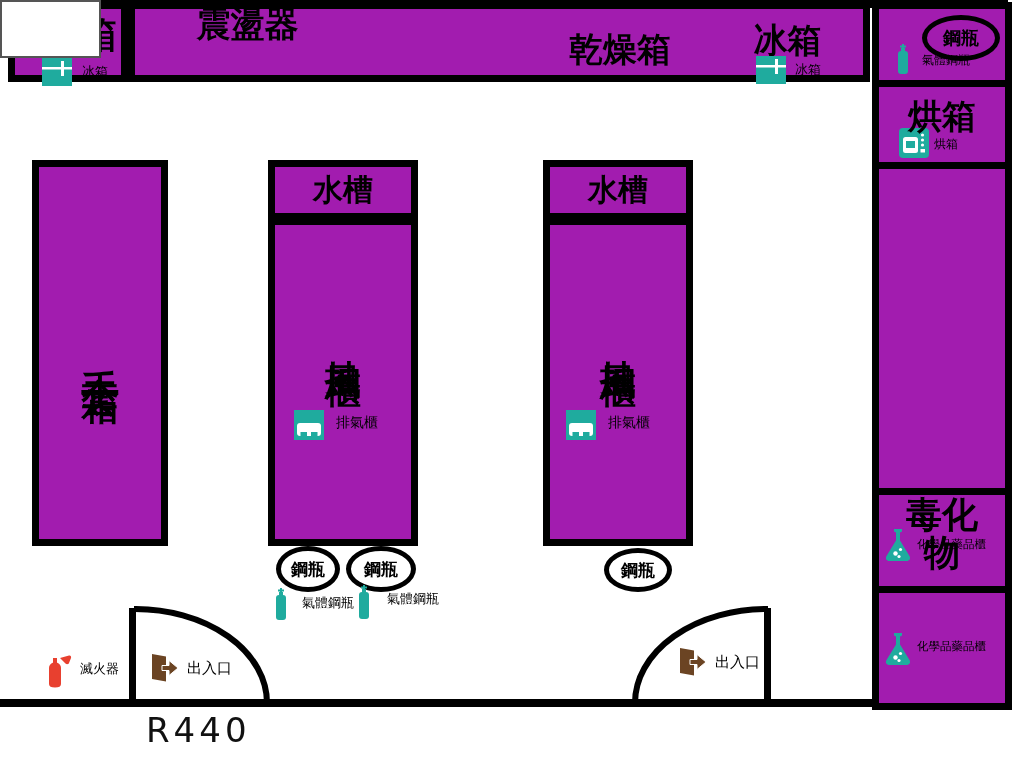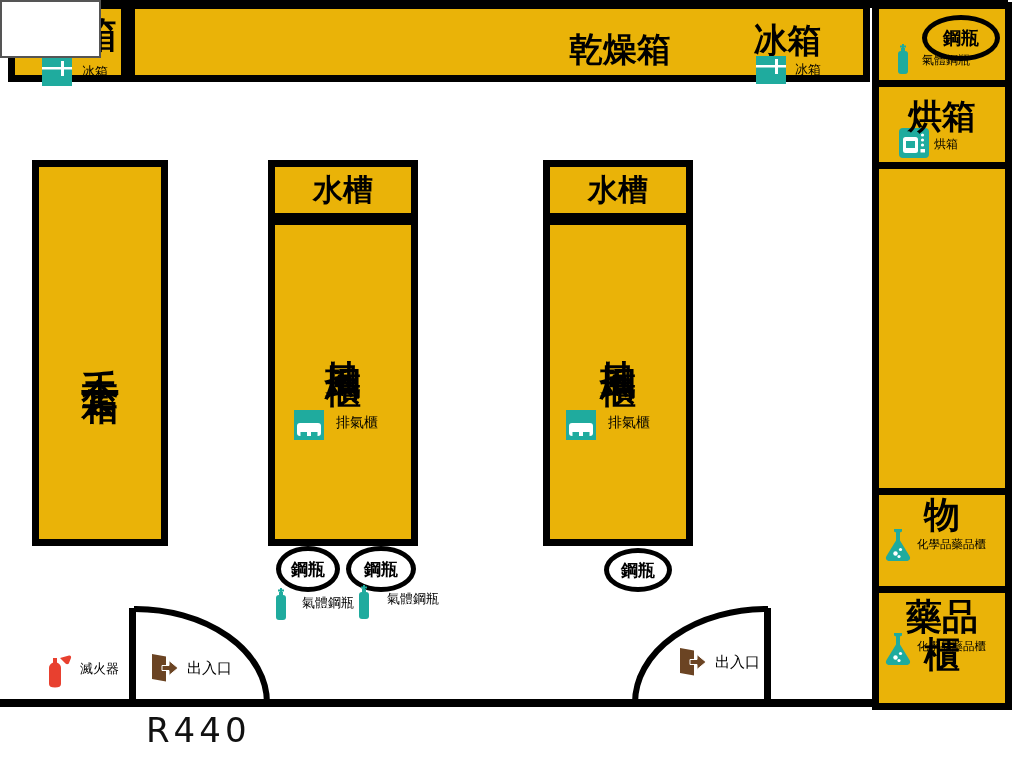--- a/index.html
+++ b/index.html
@@ -2,21 +2,21 @@
 <html><head>
 <meta charset="utf-8">
 <style>
   html,body{margin:0;padding:0;background:#fff;}
   #canvas{
     position:relative;width:1024px;height:767px;background:#fff;overflow:hidden;
     font-family:"DejaVu Sans","Liberation Sans",sans-serif;color:#000;
   }
   .abs{position:absolute;}
   .wall{position:absolute;background:#000;}
-  .box{position:absolute;border:7px solid #000;box-sizing:border-box;background:#eab308;}
+  .box{position:absolute;border:7px solid #000;box-sizing:border-box;background:#a21caf;}
   .big{font-weight:bold;line-height:1.06;}
   .center{display:flex;align-items:center;justify-content:center;text-align:center;}
   .sm{position:absolute;white-space:nowrap;color:#000;}
   .oval{position:absolute;border:5px solid #000;border-radius:50%;
         display:flex;align-items:center;justify-content:center;
         font-weight:bold;background:transparent;box-sizing:border-box;}
   .vtext{writing-mode:vertical-rl;text-orientation:upright;}
   .icon{position:absolute;line-height:0;}
   svg{display:block;}
   #white-overlay{position:absolute;left:0;top:0;width:101px;height:58px;background:#fff;
@@ -37,20 +37,21 @@
     <svg width="30" height="28" viewBox="0 0 30 28">
       <rect x="0" y="0" width="30" height="28" fill="#1FAB9E"></rect>
       <rect x="0" y="9" width="30" height="2.5" fill="#fff"></rect>
       <rect x="19" y="3" width="3" height="15" fill="#fff"></rect>
     </svg>
   </div>
   <div class="sm" style="left:82px;top:63px;font-size:13px;">冰箱</div>
 
   <div class="box" style="left:128px;top:2px;width:742px;height:80px;"></div>
   <div class="abs big" style="left:165px;top:6px;width:165px;font-size:34px;text-align:center;">
+    <span style="display:block;">震盪器</span>
   </div>
   <div class="abs big" style="left:365px;top:6px;width:140px;font-size:34px;text-align:center;">
   </div>
   <div class="abs big" style="left:540px;top:31px;width:160px;font-size:34px;text-align:center;">乾燥箱</div>
   <div class="abs big" style="left:735px;top:22px;width:105px;font-size:34px;text-align:center;">冰箱</div>
   <div class="icon" style="left:756px;top:56px;z-index:20;">
     <svg width="30" height="28" viewBox="0 0 30 28">
       <rect x="0" y="0" width="30" height="28" fill="#1FAB9E"></rect>
       <rect x="0" y="9" width="30" height="2.5" fill="#fff"></rect>
       <rect x="19" y="3" width="3" height="15" fill="#fff"></rect>
@@ -87,36 +88,33 @@
       <rect x="4" y="9" width="15" height="16" rx="2.5" fill="#fff"></rect>
       <rect x="7" y="13" width="9" height="7" fill="#1FAB9E"></rect>
       <circle cx="23.5" cy="7" r="1.6" fill="#fff"></circle>
       <circle cx="23.5" cy="12" r="1.6" fill="#fff"></circle>
       <circle cx="23.5" cy="17" r="1.6" fill="#fff"></circle>
       <rect x="21.5" y="21" width="4.5" height="3.5" fill="#fff"></rect>
     </svg>
   </div>
 
   <div class="abs big" style="left:878px;top:496px;width:128px;font-size:36px;text-align:center;line-height:38px;z-index:6;">
+    <span style="display:block;">毒化</span>
     <span style="display:block;">物</span>
   </div>
   <div class="sm clip" style="left:917px;top:537px;font-size:11.5px;width:90px;z-index:4;">化學品藥品櫃</div>
   <div class="icon" style="left:883px;top:528px;z-index:5;">
     <svg width="30" height="34" viewBox="0 0 30 34">
       <path d="M11,1 h8 v2.5 l-2,1 v8 l9.5,15.5 c1.5,2.5 0,5 -3,5 H6.5 c-3,0 -4.5,-2.5 -3,-5 L13,12.5 v-8 l-2,-1 Z" fill="#1FAB9E"></path>
       <circle cx="12.5" cy="25.5" r="2.2" fill="#fff"></circle>
       <circle cx="17.5" cy="21.5" r="1.6" fill="#fff"></circle>
       <circle cx="16" cy="28.5" r="1.6" fill="#fff"></circle>
     </svg>
   </div>
 
-  <div class="abs big" style="left:878px;top:598px;width:128px;font-size:36px;text-align:center;line-height:38px;z-index:6;">
-    <span style="display:block;">藥品</span>
-    <span style="display:block;">櫃</span>
-  </div>
   <div class="sm clip" style="left:917px;top:639px;font-size:11.5px;width:90px;z-index:4;">化學品藥品櫃</div>
   <div class="icon" style="left:883px;top:632px;z-index:5;">
     <svg width="30" height="34" viewBox="0 0 30 34">
       <path d="M11,1 h8 v2.5 l-2,1 v8 l9.5,15.5 c1.5,2.5 0,5 -3,5 H6.5 c-3,0 -4.5,-2.5 -3,-5 L13,12.5 v-8 l-2,-1 Z" fill="#1FAB9E"></path>
       <circle cx="12.5" cy="25.5" r="2.2" fill="#fff"></circle>
       <circle cx="17.5" cy="21.5" r="1.6" fill="#fff"></circle>
       <circle cx="16" cy="28.5" r="1.6" fill="#fff"></circle>
     </svg>
   </div>
 

